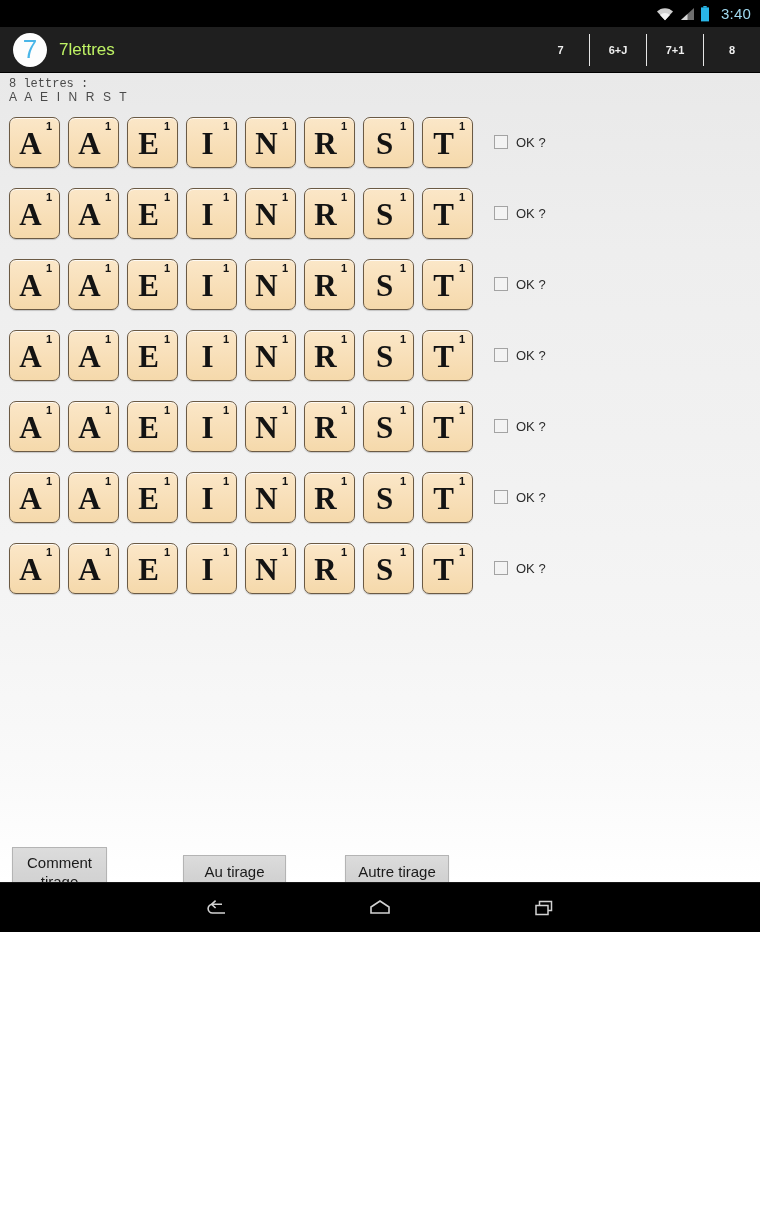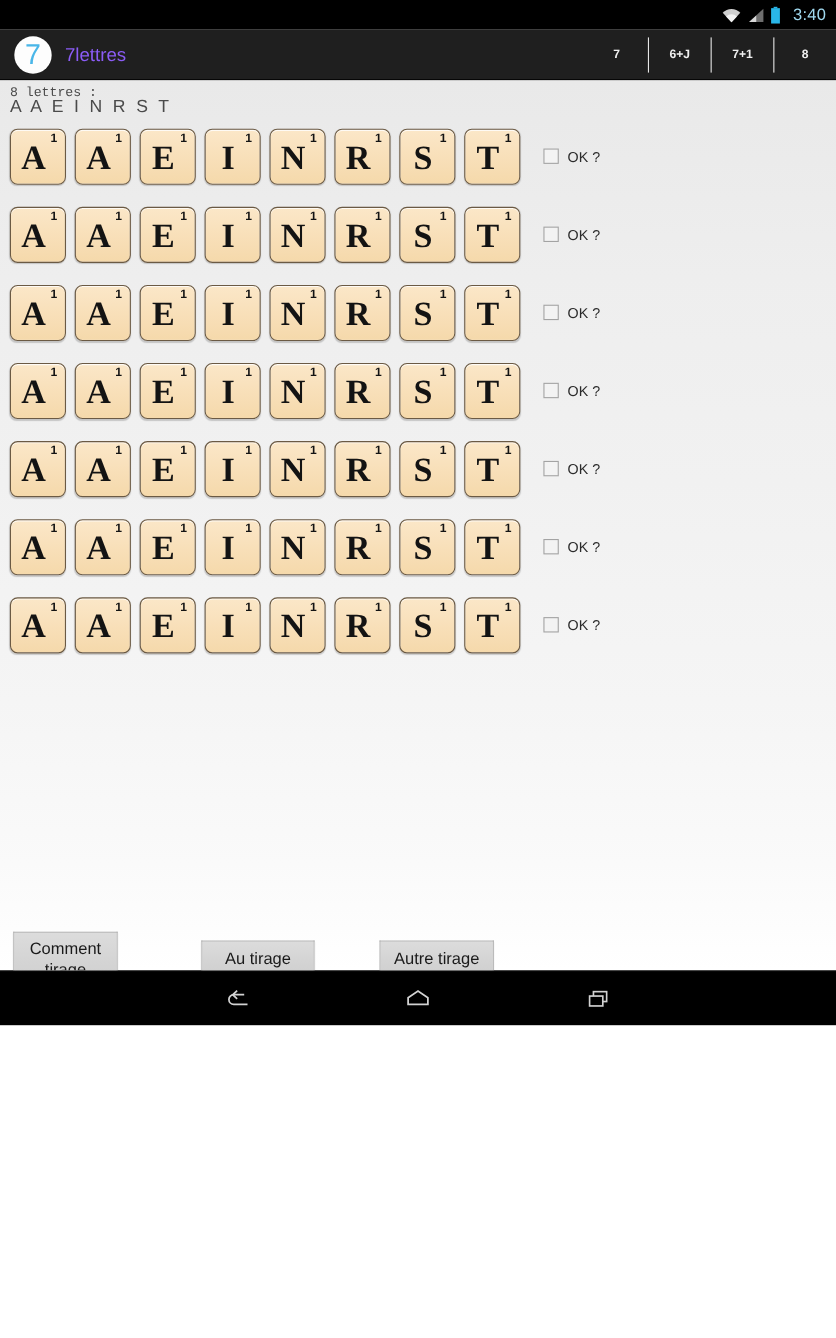--- a/index.html
+++ b/index.html
@@ -73,21 +73,21 @@
   }
   .app-logo span {
     color: #4ab6e8;
     font-size: 26px;
     line-height: 1;
     font-family: "Liberation Sans", sans-serif;
     position: relative;
     top: -1px;
   }
   .app-title {
-    color: #8b5cf6;
+    color: #bef264;
     font-size: 17px;
     margin-left: 12px;
     font-family: "Liberation Sans", sans-serif;
   }
   .ab-tabs {
     margin-left: auto;
     display: flex;
     align-items: stretch;
     height: 32px;
   }
@@ -120,21 +120,21 @@
     left: 9px;
     top: 4px;
   }
   .tirage-label {
     font-size: 12px;
     color: #4a4a4a;
     line-height: 14px;
     font-family: Liberation Mono, monospace;
   }
   .tirage-letters {
-    font-size: 16px;
+    font-size: 12px;
     color: #4a4a4a;
     letter-spacing: 2.6px;
     line-height: 13px;
     font-family: "Liberation Sans", sans-serif;
   }
 
   .rack-list {
     position: absolute;
     left: 0;
     top: 34px;

